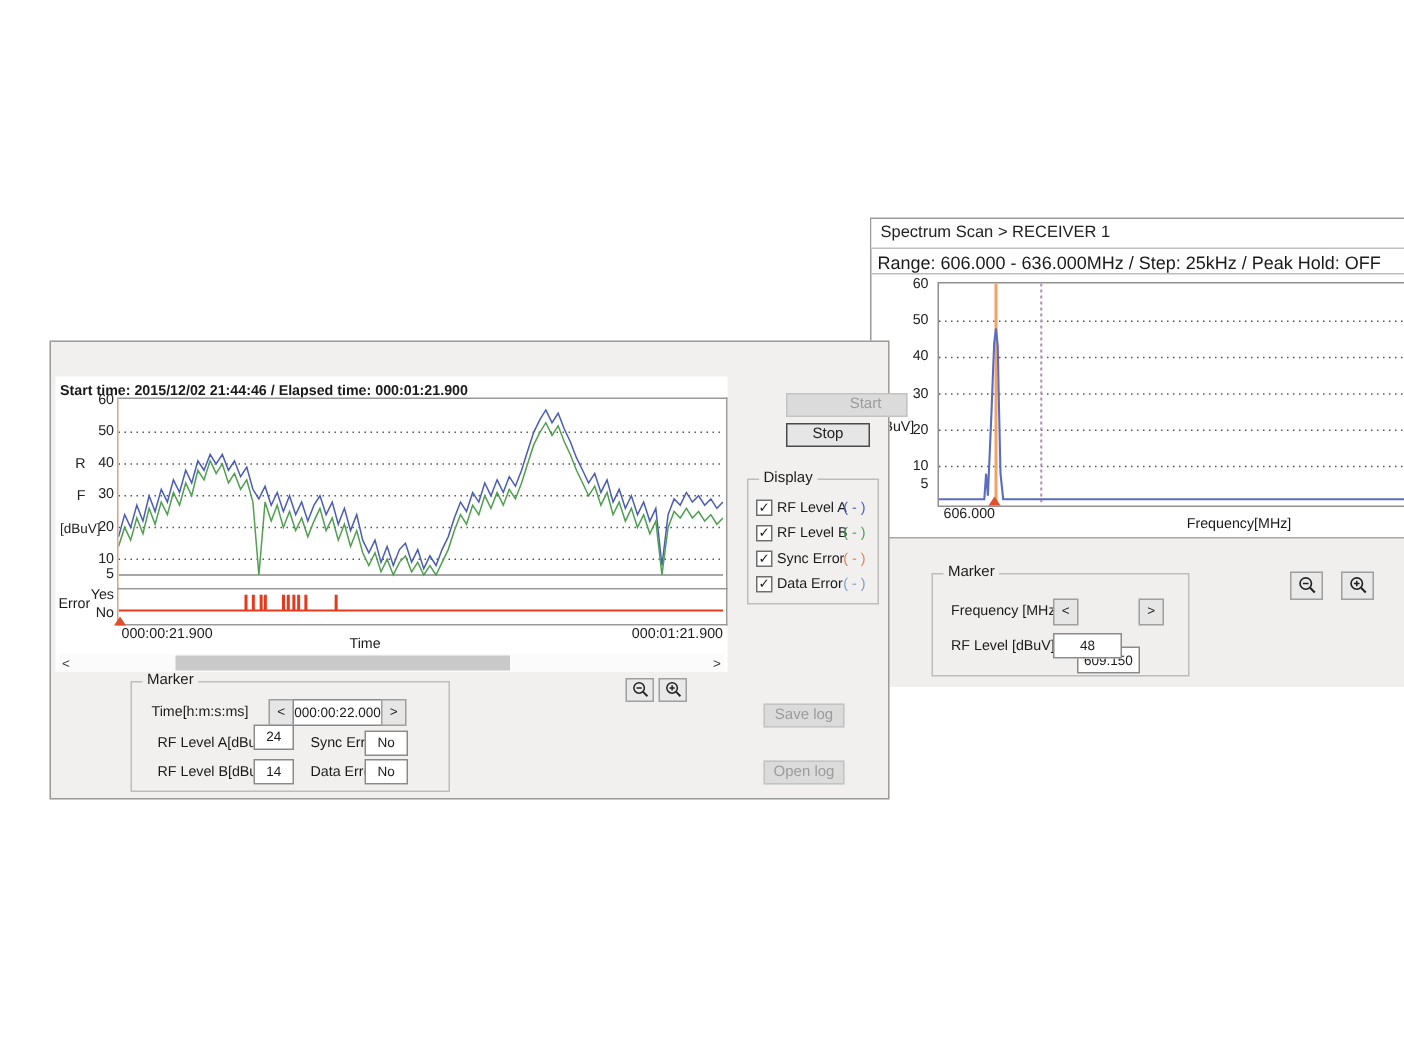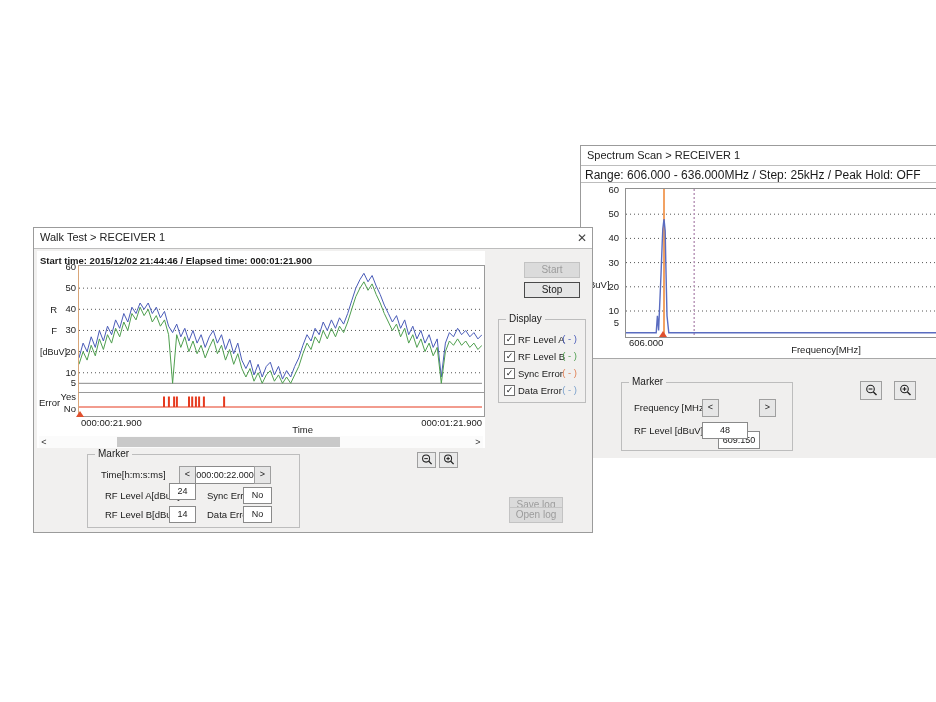--- a/index.html
+++ b/index.html
@@ -91,24 +91,20 @@
   <div class="tick" style="left: 14px; top: 38px; width: 24px;">60</div>
       <div class="tick" style="left: 14px; top: 62.2px; width: 24px;">50</div>
       <div class="tick" style="left: 14px; top: 86.4px; width: 24px;">40</div>
       <div class="tick" style="left: 14px; top: 110.6px; width: 24px;">30</div>
       <div class="tick" style="left: 14px; top: 134.8px; width: 24px;">20</div>
       <div class="tick" style="left: 14px; top: 159px; width: 24px;">10</div>
       <div class="tick" style="left: 14px; top: 171.1px; width: 24px;">5</div>
     </div>
 
   <div class="win" id="walk-window" style="left:33px;top:227px;width:558px;height:304px;background:#f1f0ef;z-index:2;">
-    <div class="titlebar" style="height:20px;">
-      <span class="title">Walk Test &gt; RECEIVER 1</span>
-      <span class="close-x" style="left:541px;">✕</span>
-    </div>
 
     <div class="whitepanel" style="left:3px;top:23px;width:448px;height:197px;"></div>
     <div class="lbl" style="left:6px;top:27px;font-weight:bold;">Start time: 2015/12/02 21:44:46 / Elapsed time: 000:01:21.900</div>
 
     <div class="plotbox" style="left:44px;top:37px;width:405px;height:126px;">
       <svg id="walk-rf" width="403" height="124" viewBox="0 0 403 124">
           <line x1="0" y1="22.150000000000002" x2="403" y2="22.150000000000002" stroke="#555" stroke-width="1" stroke-dasharray="1 3"></line>
           <line x1="0" y1="43.300000000000004" x2="403" y2="43.300000000000004" stroke="#555" stroke-width="1" stroke-dasharray="1 3"></line>
           <line x1="0" y1="64.45" x2="403" y2="64.45" stroke="#555" stroke-width="1" stroke-dasharray="1 3"></line>
           <line x1="0" y1="85.60000000000001" x2="403" y2="85.60000000000001" stroke="#555" stroke-width="1" stroke-dasharray="1 3"></line>
@@ -138,29 +134,29 @@
     <div class="tick" style="left:13px;top:76px;width:10px;">R</div>
     <div class="tick" style="left:13px;top:97px;width:10px;">F</div>
     <div class="tick" style="left:3px;top:119px;width:30px;font-size:9px;">[dBuV]</div>
     <div class="tick" style="left:18px;top:163px;width:24px;">Yes</div>
     <div class="tick" style="left:18px;top:175px;width:24px;">No</div>
     <div class="lbl" style="left:5px;top:169px;">Error</div>
 
     <div class="tri" style="left:42px;top:183px;"></div>
     <div class="lbl" style="left:47px;top:189px;">000:00:21.900</div>
     <div class="lbl" style="left:348px;top:189px;width:100px;text-align:right;">000:01:21.900</div>
-    <div class="lbl" style="left:199px;top:196px;width:80px;text-align:right;">Time</div>
+    <div class="lbl" style="left:199px;top:196px;width:80px;text-align:left;">Time</div>
 
     <div class="scrollbar" style="left:5px;top:208px;width:444px;">
       <div class="sarrow" style="left:0;">&lt;</div>
       <div class="sthumb" style="left:78px;width:223px;"></div>
       <div class="sarrow" style="right:0;">&gt;</div>
     </div>
 
-    <div class="btn disabled" style="left:490px;top:34px;width:54px;height:14px;line-height:14px;">Start</div>
+    <div class="btn disabled" style="left:490px;top:34px;width:54px;height:14px;line-height:14px;padding-left:25px;">Start</div>
     <div class="btn default" style="left:490px;top:54px;width:54px;height:14px;line-height:14px;">Stop</div>
 
     <div class="group" style="left:464px;top:91px;width:86px;height:82px;">
       <span class="glabel">Display</span>
       <div class="cbrow" style="top:13px;right:4px;">
         <span class="cb">✓</span><span class="cblabel">RF Level A</span>
         <span class="legend" style="color: rgb(74, 92, 184);">( - )</span>
       </div>
       <div class="cbrow" style="top:30px;right:4px;">
         <span class="cb">✓</span><span class="cblabel">RF Level B</span>
@@ -185,21 +181,21 @@
     </div>
     <div class="zoombtn" style="left:405px;top:224px;width:17px;height:14px;">
       <svg width="12" height="12" viewBox="0 0 13 13" style="position:static;">
         <circle cx="5.5" cy="5" r="3.8" fill="none" stroke="#222" stroke-width="1.1"></circle>
         <line x1="8.4" y1="7.9" x2="11.5" y2="11" stroke="#222" stroke-width="1.4"></line>
         <line x1="3.6" y1="5" x2="7.4" y2="5" stroke="#222" stroke-width="1.1"></line>
         <line x1="5.5" y1="3.1" x2="5.5" y2="6.9" stroke="#222" stroke-width="1.1"></line>
       </svg>
     </div>
 
-    <div class="btn disabled" style="left:475px;top:269px;width:52px;height:14px;line-height:14px;">Save log</div>
+    <div class="btn disabled" style="left:475px;top:241px;width:52px;height:14px;line-height:14px;">Save log</div>
     <div class="btn disabled" style="left:475px;top:279px;width:52px;height:14px;line-height:14px;">Open log</div>
 
     <div class="group" style="left:53px;top:226px;width:211px;height:72px;">
       <span class="glabel">Marker</span>
     </div>
     <div class="lbl" style="left:67px;top:241px;">Time[h:m:s:ms]</div>
     <div class="arrowbtn" style="left:145px;top:238px;width:15px;height:16px;">&lt;</div>
     <div class="field" style="left:161px;top:238px;width:58px;height:16px;line-height:16px;">000:00:22.000</div>
     <div class="arrowbtn" style="left:220px;top:238px;width:15px;height:16px;">&gt;</div>
 

